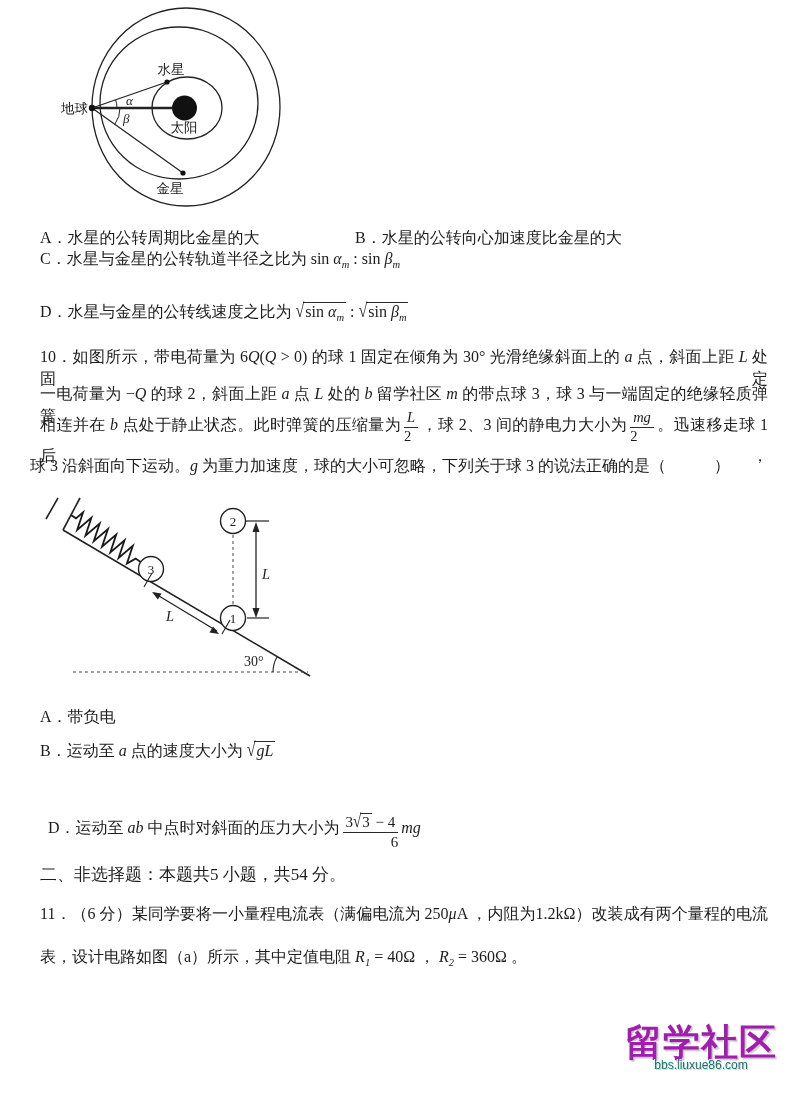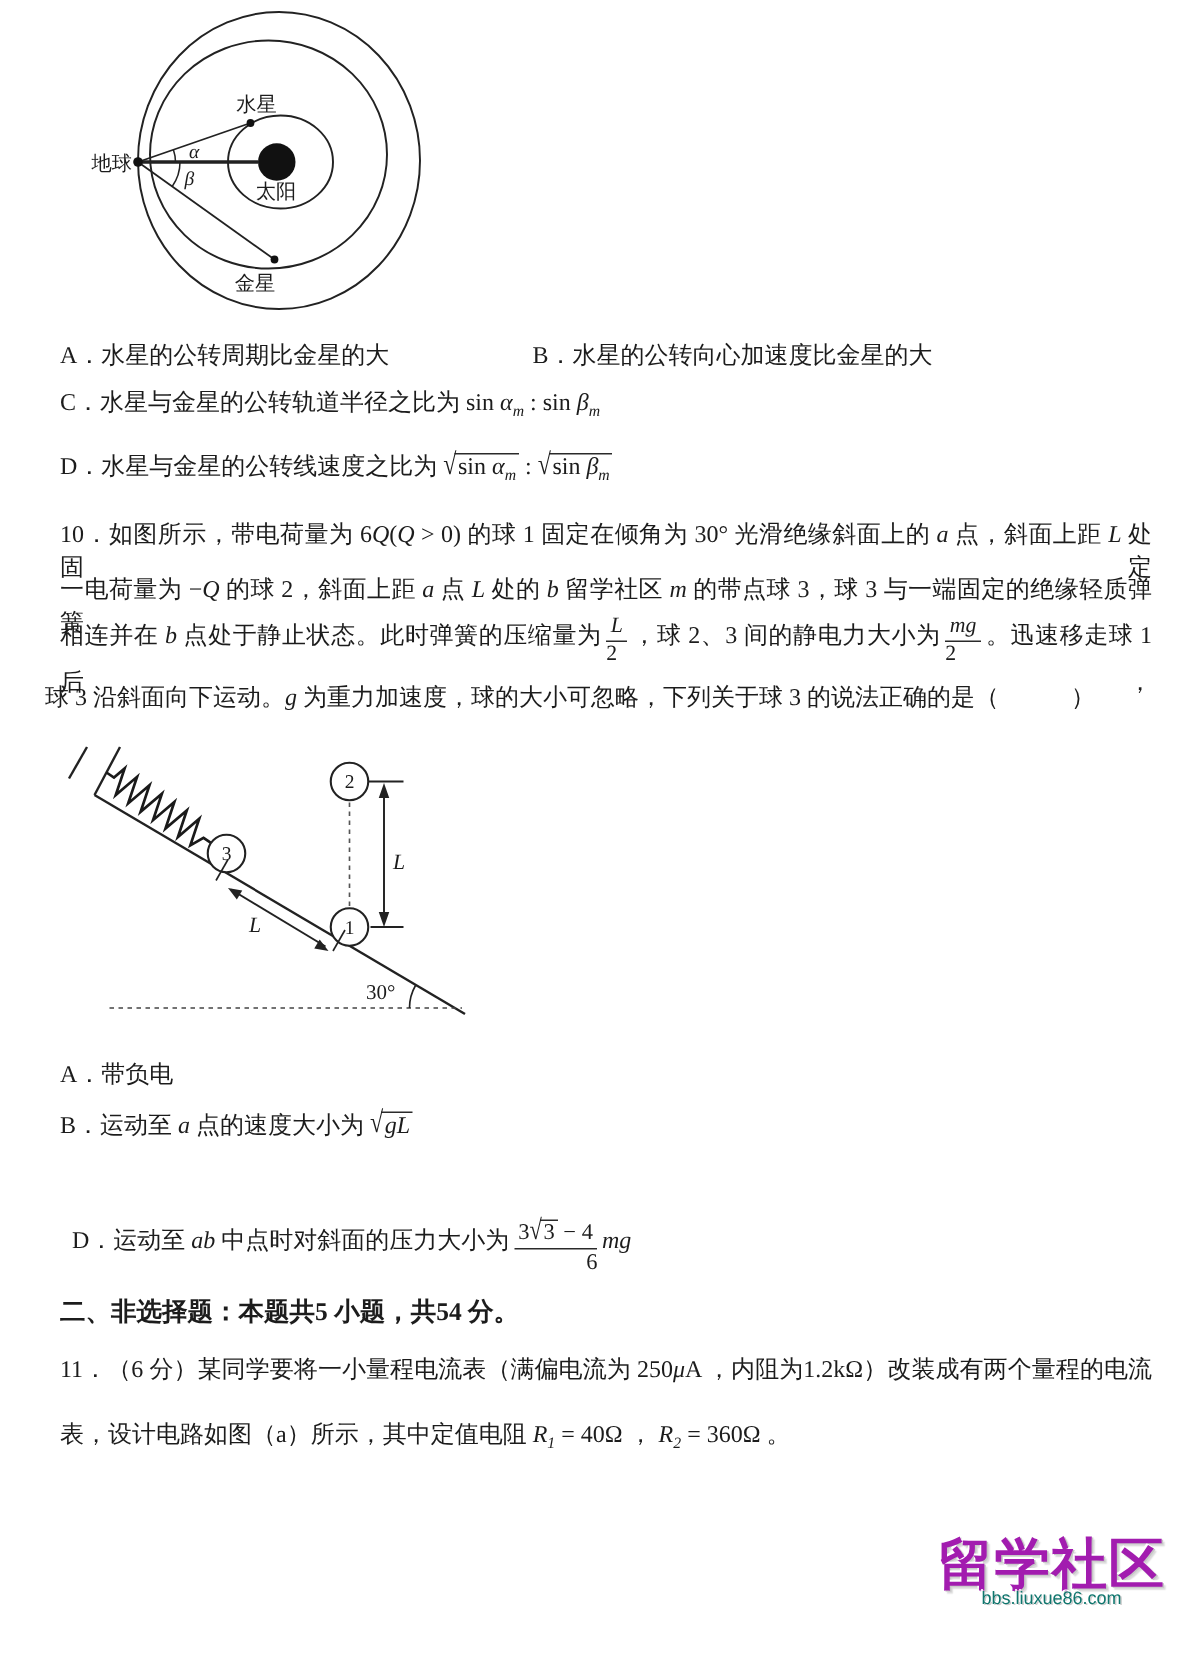--- a/index.html
+++ b/index.html
@@ -14,21 +14,21 @@
   .v{font-style:italic;}
   .mt{}
   .msub{font-style:italic;font-size:10.5px;vertical-align:-4px;}
   .frac{display:inline-block;vertical-align:-11px;text-align:center;line-height:1.1;font-size:14.5px;margin:0 3px;}
   .frac .fnum{display:block;border-bottom:1.2px solid #2a2a2a;padding:0 3px 1px;}
   .frac .fden{display:block;padding-top:1px;}
   .frac.big{vertical-align:-14px;font-size:15px;text-align:right;}
   .sqrt{white-space:nowrap;}
   .rsign{display:inline-block;transform:scale(1,1.25) translateY(-1px);}
   .rbar{display:inline-block;border-top:1.3px solid #2a2a2a;margin-left:-1px;padding:0 2px;line-height:1.15;}
-  .hdr{font-weight:bold;font-size:17px;}
+  .hdr{font-weight:normal;font-size:17px;}
   .wm{position:absolute;left:616px;top:1032px;width:170px;text-align:center;
       font-family:"Liberation Sans","DejaVu Sans",sans-serif;}
   .wm-title{font-size:37px;font-weight:bold;letter-spacing:1px;color:#a21caf;
       text-shadow:-1px -1px 0 #ffffff,1px 1px 0 #c6c6c6,2px 2px 1px #d9d9d9;text-align:center;}
   .wm-site{font-size:12px;color:#0f766e;margin-top:0px;
       text-shadow:-1px -1px 0 #ffffff,1px 1px 0 #cccccc;}
 </style>
 </head>
 <body>
 
@@ -52,21 +52,21 @@
     <text x="88" y="113" text-anchor="end" font-size="13.5">地球</text>
     <text x="171" y="74" text-anchor="middle" font-size="13.5">水星</text>
     <text x="184" y="132" text-anchor="middle" font-size="13.5">太阳</text>
     <text x="170" y="193" text-anchor="middle" font-size="13.5">金星</text>
     <text x="126" y="105" font-size="13" font-style="italic">α</text>
     <text x="123" y="123" font-size="13" font-style="italic">β</text>
   </svg>
 
   <div class="abs" style="left:40px;top:227px"><span>A．水星的公转周期比金星的大</span></div>
   <div class="abs" style="left:355px;top:227px"><span>B．水星的公转向心加速度比金星的大</span></div>
-  <div class="abs" style="left:40px;top:258px"><span>C．水星与金星的公转轨道半径之比为 </span><span class="mt">sin </span><span class="v">α</span><span class="msub">m</span><span class="mt"> : </span><span class="mt">sin </span><span class="v">β</span><span class="msub">m</span></div>
+  <div class="abs" style="left:40px;top:248px"><span>C．水星与金星的公转轨道半径之比为 </span><span class="mt">sin </span><span class="v">α</span><span class="msub">m</span><span class="mt"> : </span><span class="mt">sin </span><span class="v">β</span><span class="msub">m</span></div>
   <div class="abs" style="left:40px;top:301px">
     <span><span>D．水星与金星的公转线速度之比为 </span></span><span class="sqrt"><span class="rsign">√</span><span class="rbar"><span><span class="mt">sin </span><span class="v">α</span><span class="msub">m</span></span></span></span><span class="mt"> : </span><span class="sqrt"><span class="rsign">√</span><span class="rbar"><span><span class="mt">sin </span><span class="v">β</span><span class="msub">m</span></span></span></span>
   </div>
 
   <div class="abs jline" style="left:40px;top:346px"><span>10．如图所示，带电荷量为 </span><span class="mt">6</span><span class="v">Q</span><span class="mt">(</span><span class="v">Q</span><span class="mt"> &gt; 0)</span><span> 的球 1 固定在倾角为 30° 光滑绝缘斜面上的 </span><span class="v">a</span><span> 点，斜面上距 </span><span class="v">L</span><span> 处固定</span></div>
   <div class="abs jline" style="left:40px;top:383px"><span class="mt">一电荷量为 −</span><span class="v">Q</span><span> 的球 2，斜面上距 </span><span class="v">a</span><span> 点 </span><span class="v">L</span><span> 处的 </span><span class="v">b</span><span> 留学社区 </span><span class="v">m</span><span> 的带点球 3，球 3 与一端固定的绝缘轻质弹簧</span></div>
   <div class="abs jline" style="left:40px;top:410px">
     <span><span>相连并在 </span><span class="v">b</span><span> 点处于静止状态。此时弹簧的压缩量为</span></span><span class="frac"><span class="fnum v">L</span><span class="fden">2</span></span><span><span>，球 2、3 间的静电力大小为</span></span><span class="frac"><span class="fnum v">mg</span><span class="fden">2</span></span><span><span>。迅速移走球 1 后，</span></span>
   </div>
   <div class="abs" style="left:30px;top:455px"><span>球 3 沿斜面向下运动。</span><span class="v">g</span><span> 为重力加速度，球的大小可忽略，下列关于球 3 的说法正确的是（　　　）</span></div>

